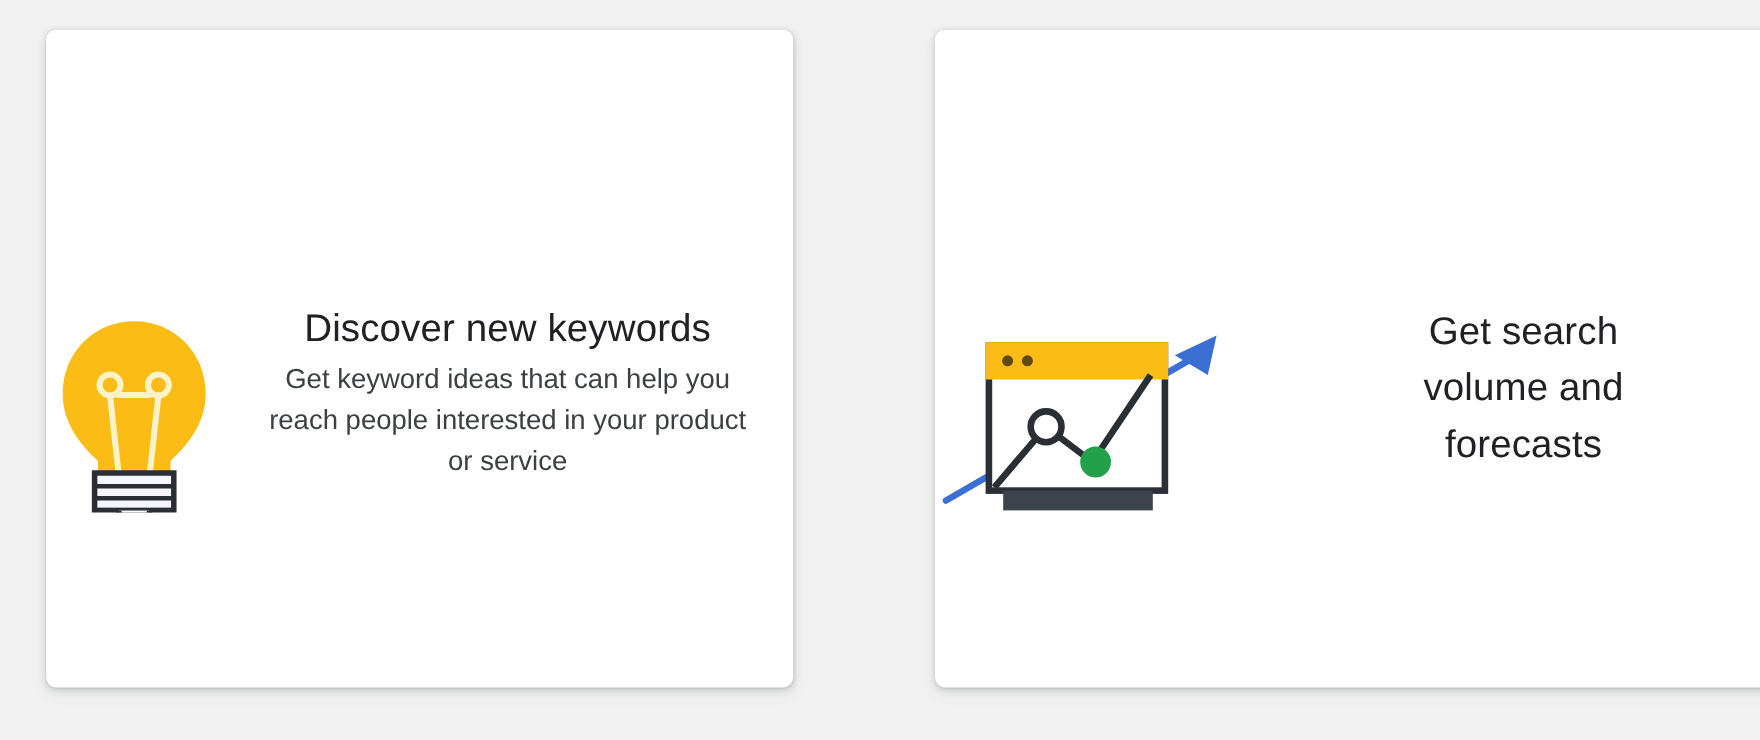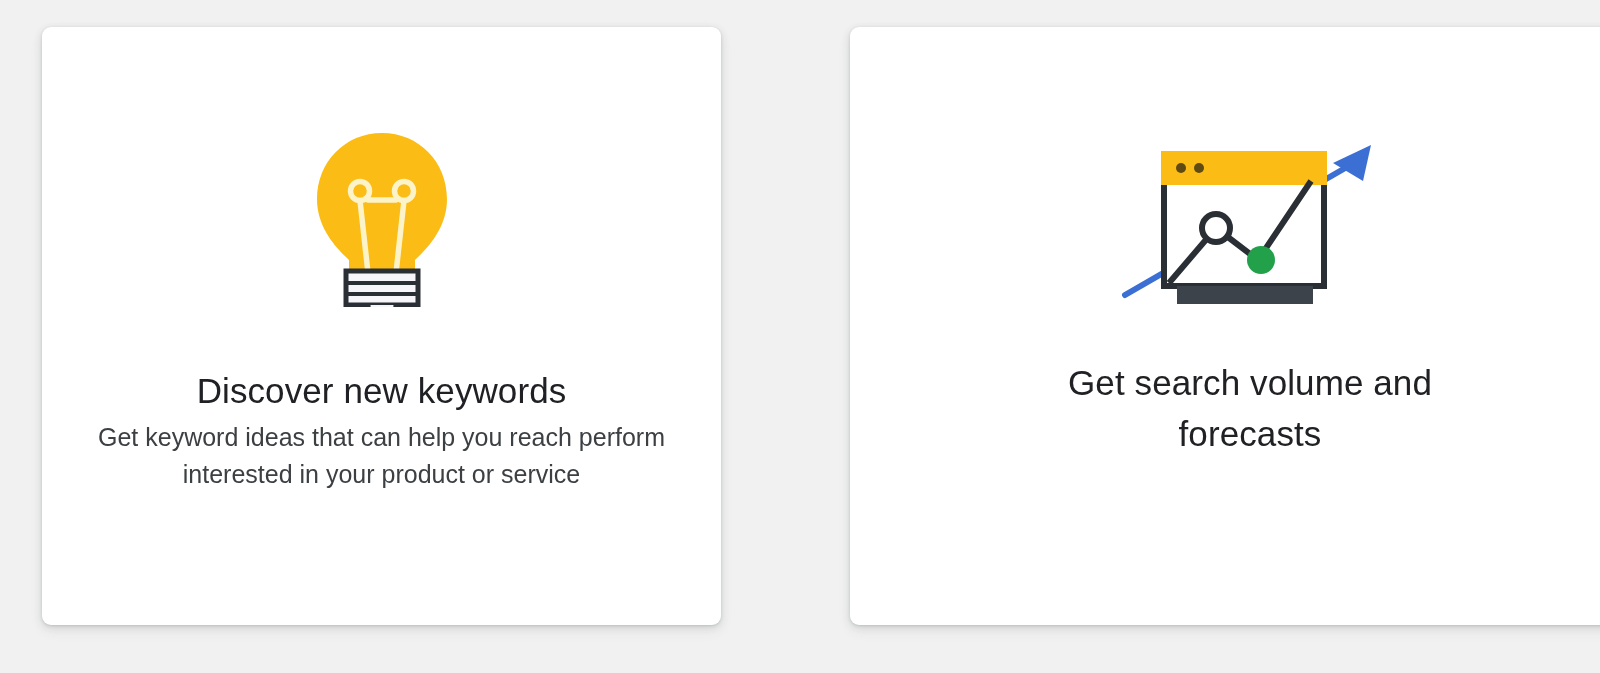--- a/index.html
+++ b/index.html
@@ -24,21 +24,21 @@
   .card {
     position: absolute;
     top: 27px;
     height: 598px;
     background: #ffffff;
     border-radius: 9px;
     box-shadow: 0 1px 3px rgba(60,64,67,0.16),
                 0 2px 8px rgba(60,64,67,0.12),
                 0 6px 14px rgba(60,64,67,0.07);
     display: flex;
-    flex-direction: column;
+    flex-direction: row;
     align-items: center;
     box-sizing: border-box;
   }
 
   .card-left  { left: 42px;  width: 679px; }
   .card-right { left: 850px; width: 800px; }
 
   .card-icon {
     margin-top: 100px;
     height: 180px;
@@ -104,21 +104,21 @@
           <rect x="44" y="144" width="72" height="34" fill="#f5f5fa" stroke="#2a2f35" stroke-width="5"></rect>
           <line x1="46" y1="156" x2="114" y2="156" stroke="#2a2f35" stroke-width="4"></line>
           <line x1="46" y1="167" x2="114" y2="167" stroke="#2a2f35" stroke-width="4"></line>
           <path d="M66 178 A 14 13 0 0 0 94 178" fill="#f5f5fa" stroke="#2a2f35" stroke-width="5"></path>
         </g>
       </svg>
     </div>
 
     <div class="card-text">
       <div class="card-title">Discover new keywords</div>
-      <div class="card-desc">Get keyword ideas that can help you reach perform interested in your product or service</div>
+      <div class="card-desc">Get keyword ideas that can help you reach people interested in your product or service</div>
     </div>
   </div>
 
   <div class="card card-right">
 
     <div class="card-icon">
       <svg class="icon-svg" width="270" height="185" viewBox="0 0 270 185" xmlns="http://www.w3.org/2000/svg">
 
         <g>
           <line x1="10" y1="172" x2="232" y2="44" stroke="#3b6fd4" stroke-width="6" stroke-linecap="round"></line>

